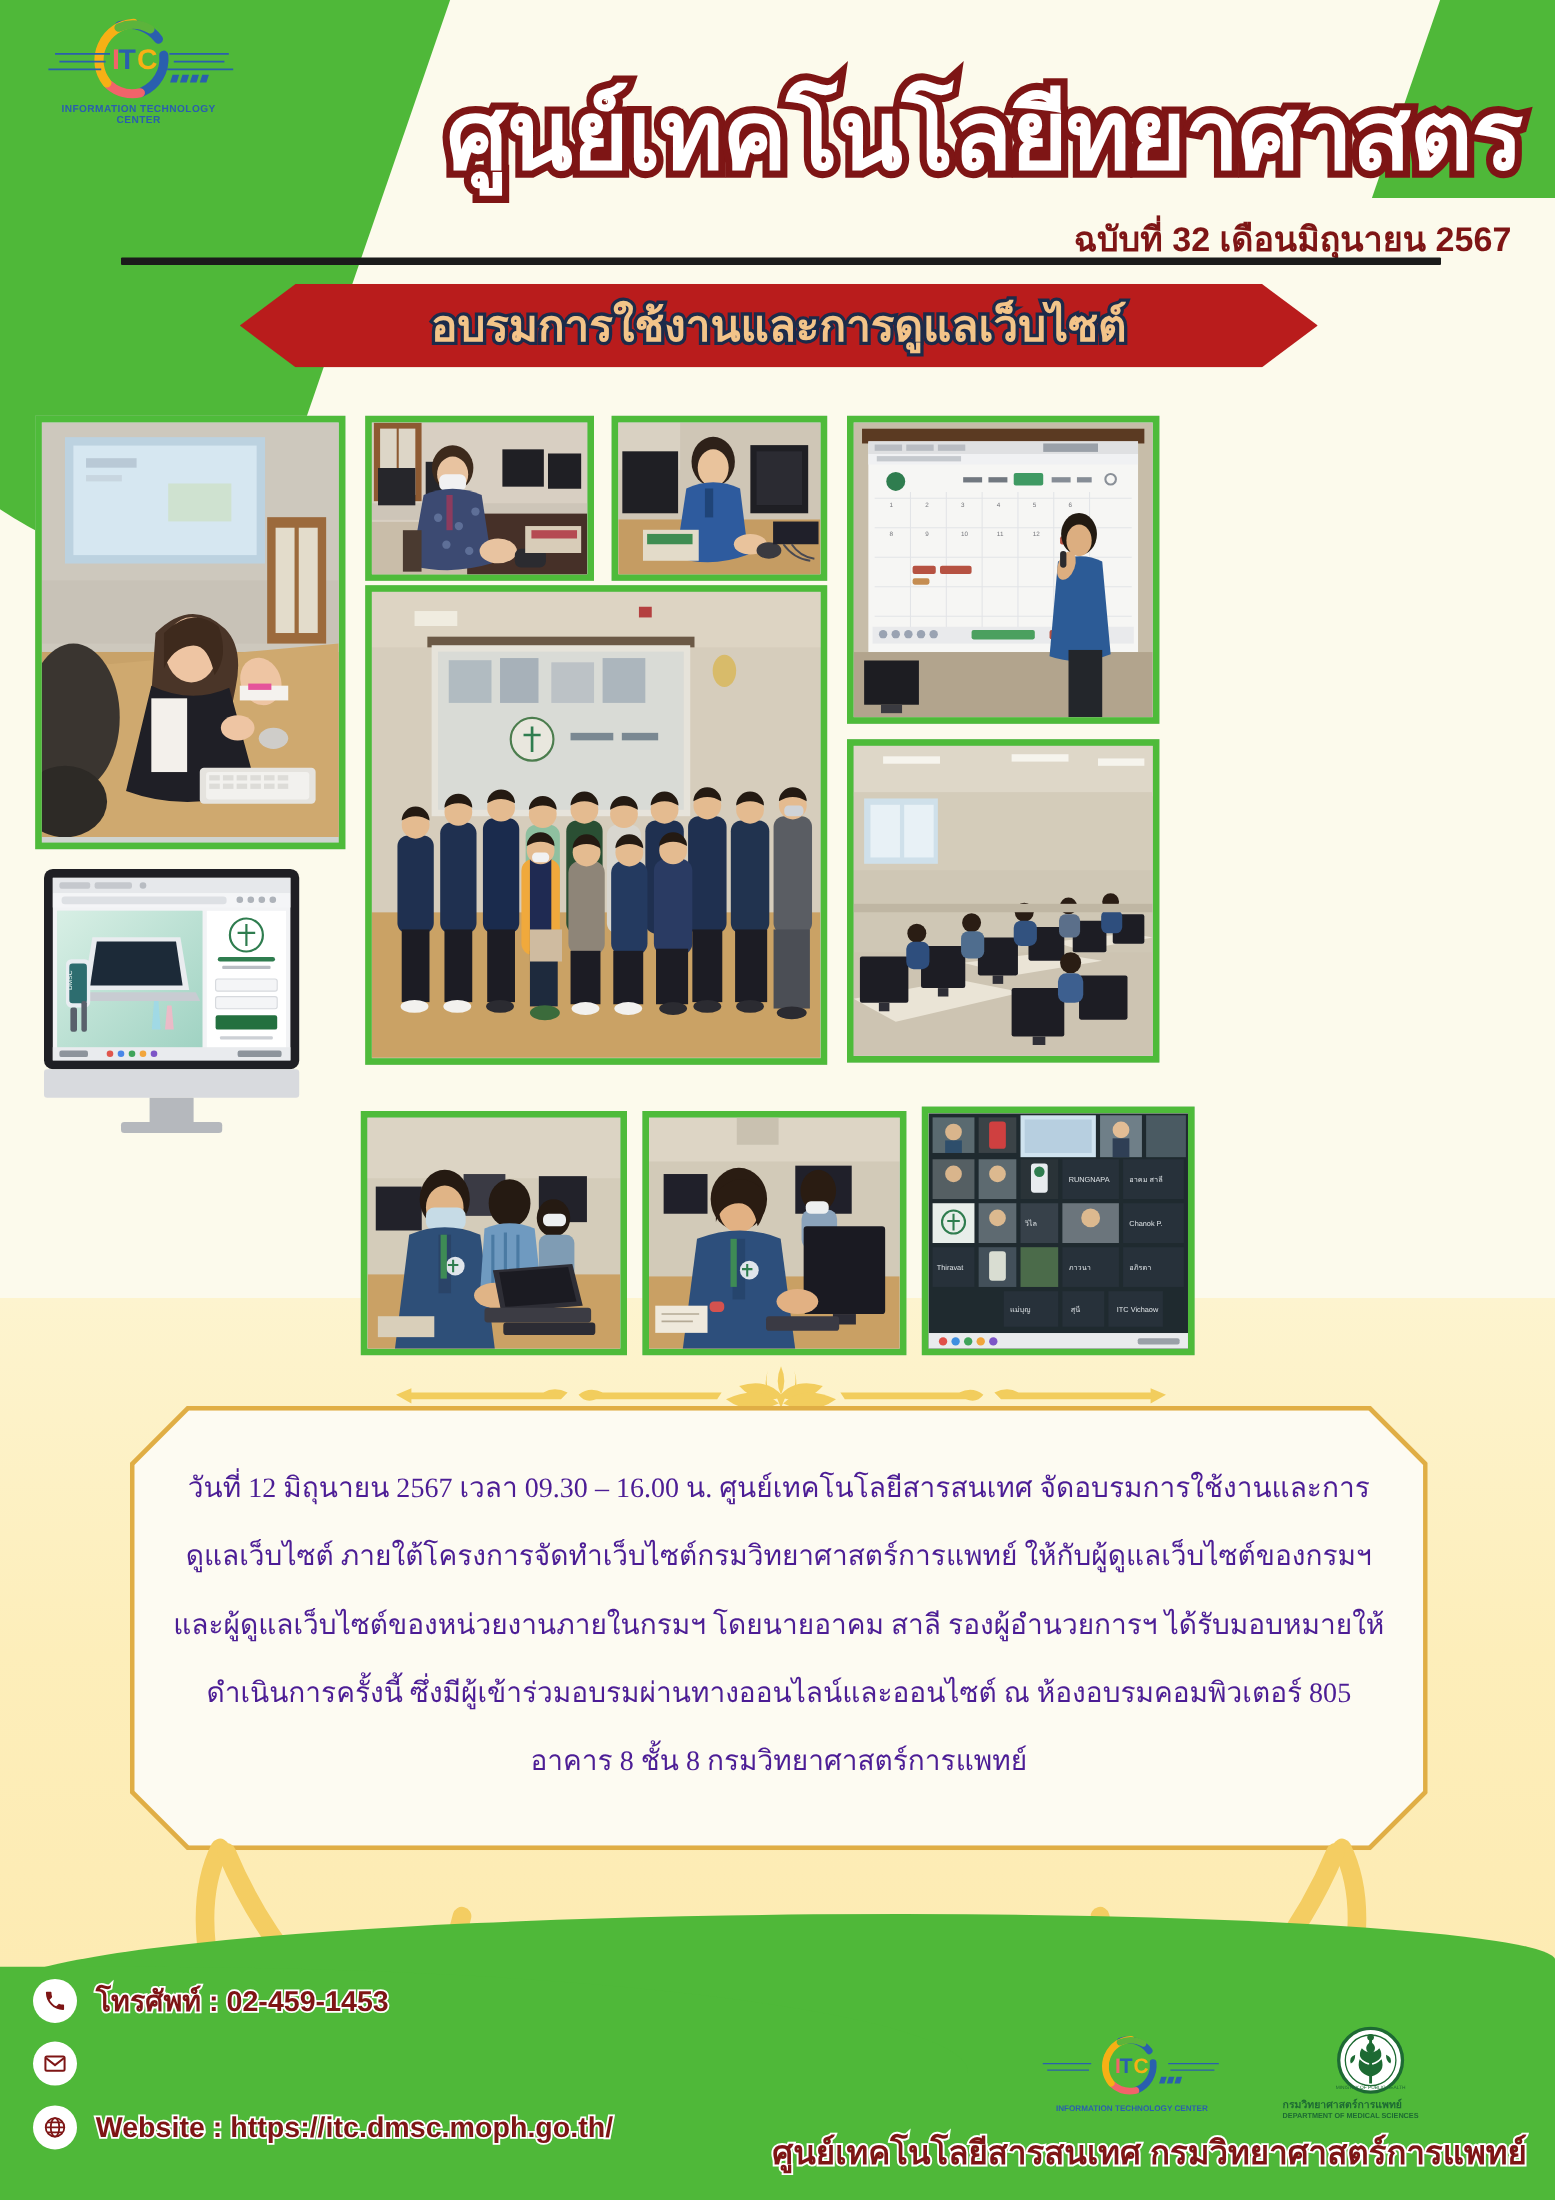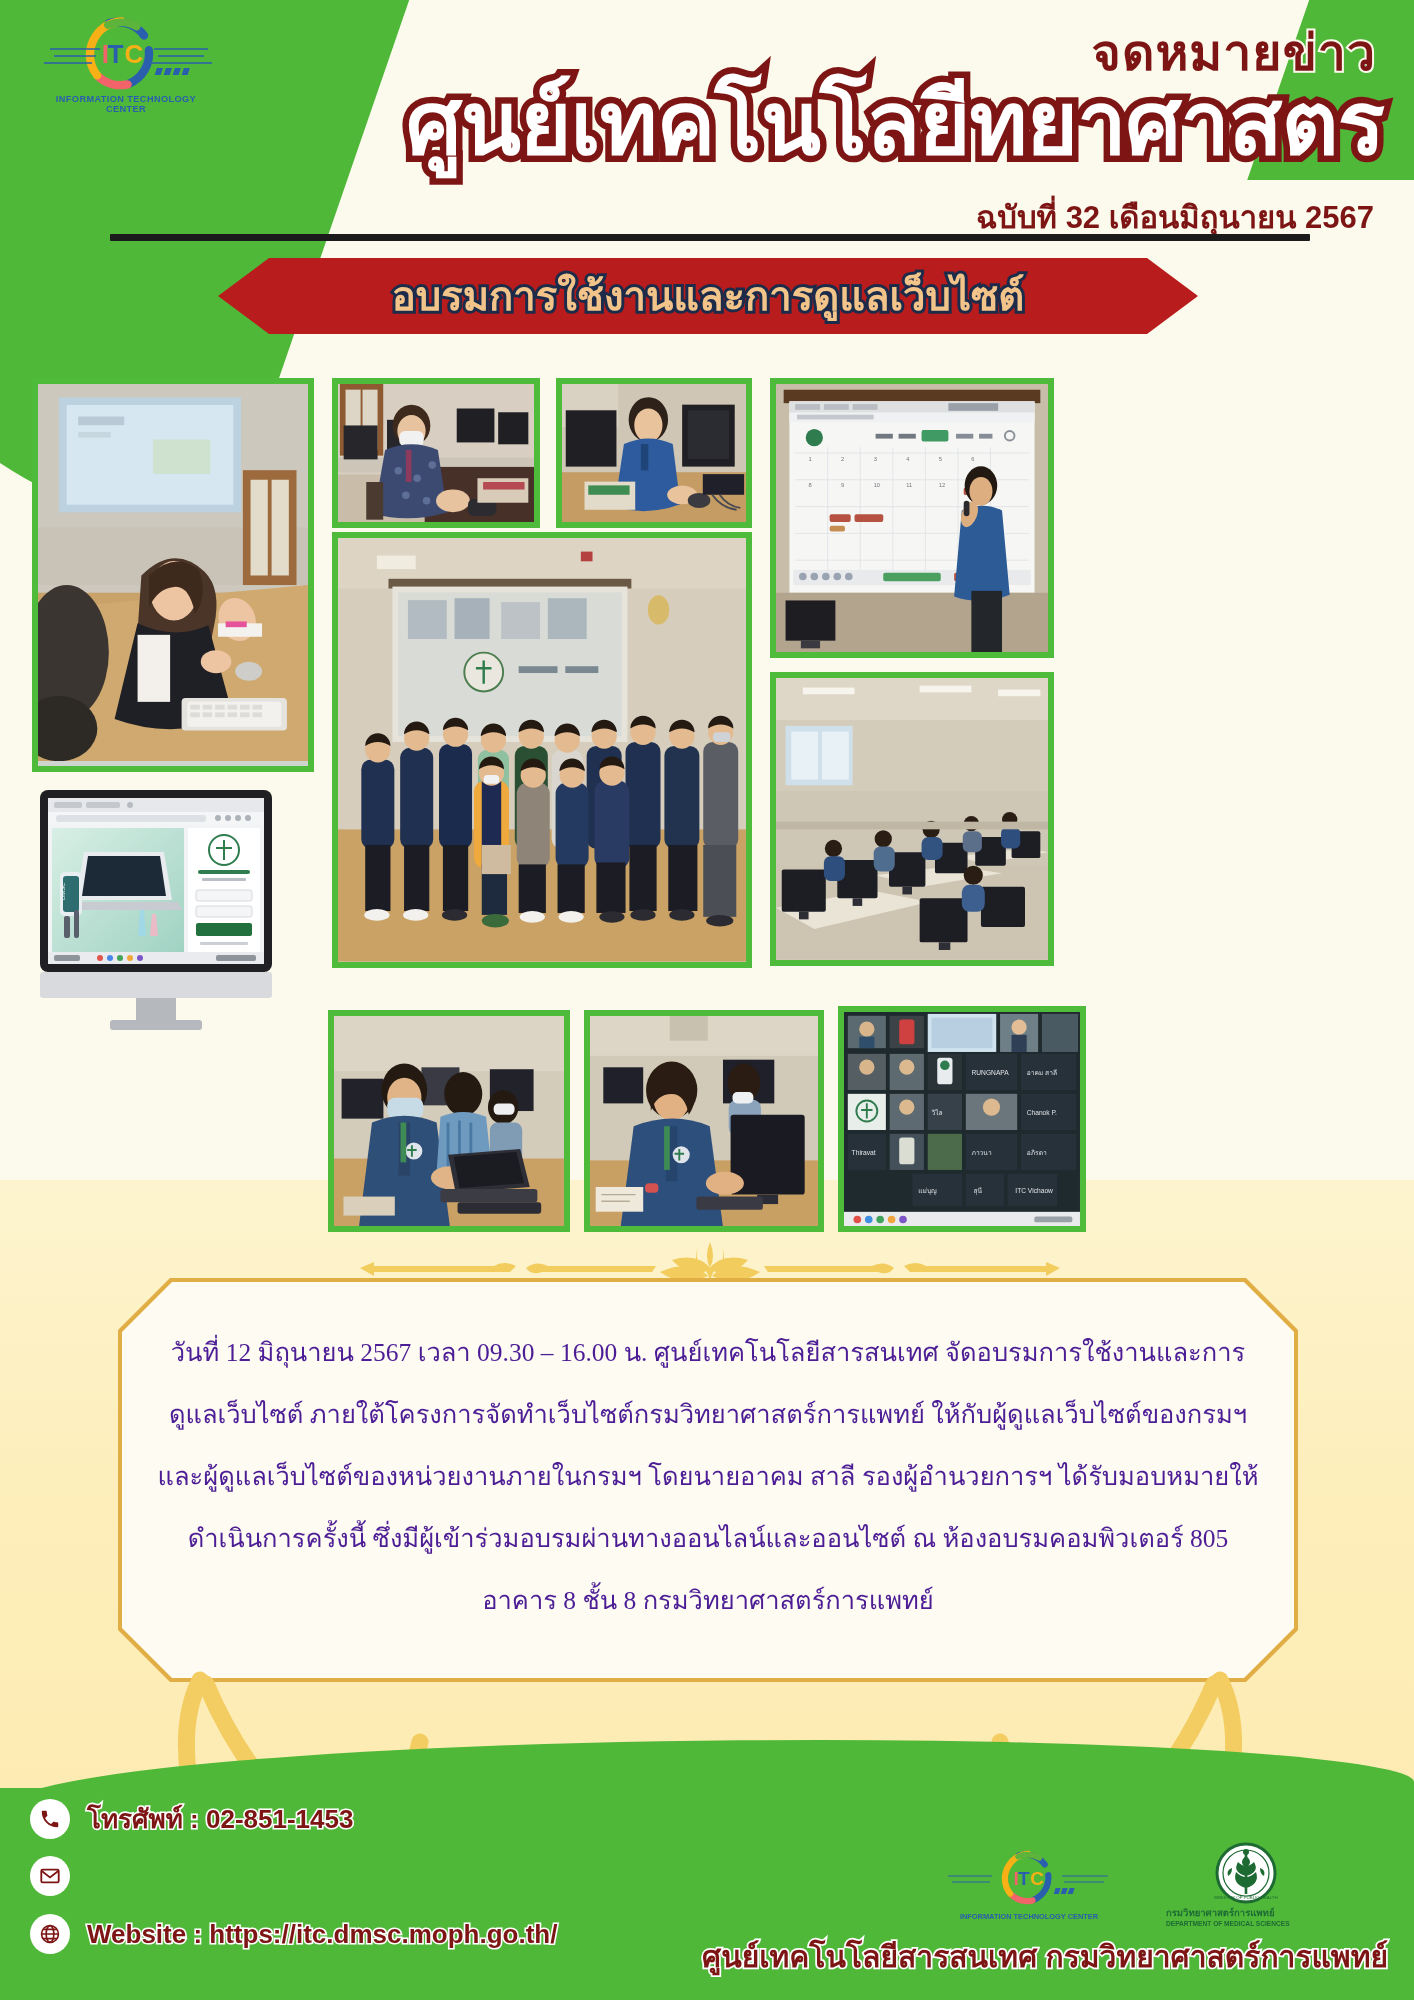--- a/index.html
+++ b/index.html
@@ -196,21 +196,20 @@
       <g fill="#2a5fae">
         <rect x="130" y="28" width="6" height="7" transform="skewX(-18)"></rect>
         <rect x="139" y="28" width="6" height="7" transform="skewX(-18)"></rect>
         <rect x="148" y="28" width="6" height="7" transform="skewX(-18)"></rect>
         <rect x="157" y="28" width="6" height="7" transform="skewX(-18)"></rect>
       </g>
     </svg>
     <div class="lbl">INFORMATION TECHNOLOGY CENTER</div>
   </div>
 
-  <div class="kicker">จดหมายข่าว</div>
   <div class="main-title">ศูนย์เทคโนโลยีทยาศาสตร</div>
   <div class="issue">ฉบับที่ 32 เดือนมิถุนายน 2567</div>
   <div class="rule"></div>
 
   <div class="hexbanner">
     <span>อบรมการใช้งานและการดูแลเว็บไซต์</span>
   </div>
 
   <div class="ph" style="left:32px;top:378px;width:282px;height:394px">
     <svg class="inner" viewBox="0 0 282 394" preserveAspectRatio="none">
@@ -817,21 +816,21 @@
 
   <div class="footer-green"></div>
   <div class="footer-green2"></div>
 
   <div class="contact-row" style="left:30px;top:1798px">
     <span class="cicon">
       <svg width="22" height="22" viewBox="0 0 24 24" fill="#7e1515">
           <path d="M6.6 10.8c1.4 2.8 3.8 5.2 6.6 6.6l2.2-2.2c.3-.3.7-.4 1-.2 1.2.4 2.4.6 3.6.6.6 0 1 .4 1 1V20c0 .6-.4 1-1 1C10.6 21 3 13.4 3 4c0-.6.4-1 1-1h3.5c.6 0 1 .4 1 1 0 1.3.2 2.5.6 3.6.1.4 0 .8-.2 1l-2.3 2.2z"></path>
         </svg>
     </span>
-    <span class="ctext">โทรศัพท์ : 02-851-1453</span>
+    <span class="ctext">โทรศัพท์ : 02-459-1453</span>
   </div>
 
   <div class="contact-row" style="left:30px;top:1856px">
     <span class="cicon">
       <svg width="22" height="22" viewBox="0 0 24 24" fill="none" stroke="#7e1515" stroke-width="2">
         <rect x="2.5" y="5" width="19" height="14" rx="1.5"></rect>
           <path d="M3 6.5l9 7 9-7"></path>
       </svg>
     </span>
   </div>

